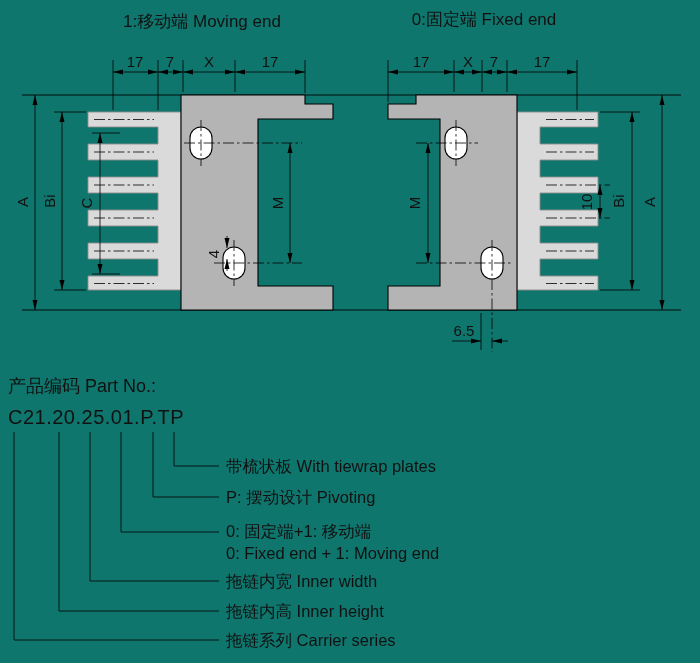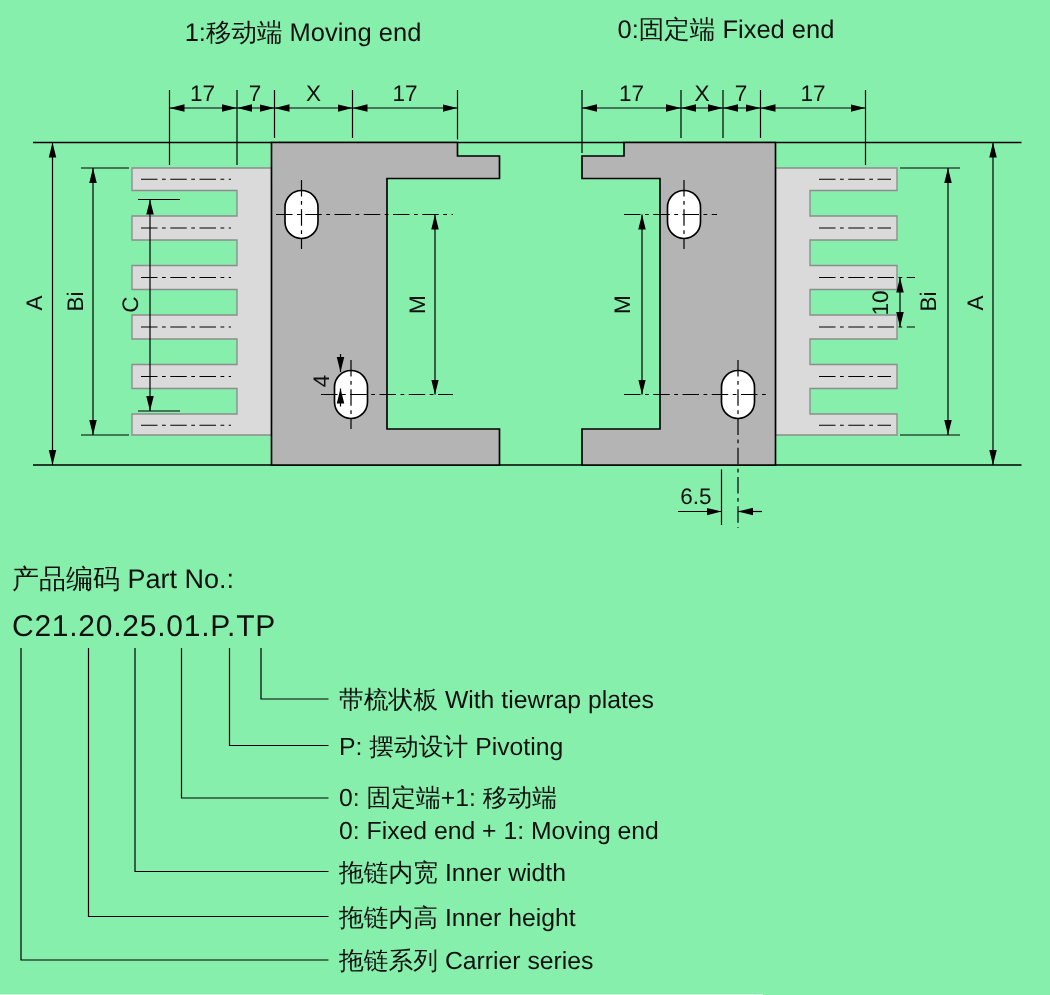--- a/index.html
+++ b/index.html
@@ -1,17 +1,17 @@
 <!DOCTYPE html>
 <html style="--bracket-gray: #b4b4b4; --comb-gray: #dadada; --line-black: #000000;"><head>
 <meta charset="utf-8">
 <style>
   :root { --bracket-gray:#b4b4b4; --comb-gray:#dadada; --line-black:#000000; }
   html,body { margin:0; padding:0; background:#fff; }
-  .page { width:700px; height:663px; position:relative; background:#86efac; }
+  .page { width:700px; height:663px; position:relative; background:#0f766e; }
   svg text { font-family:"Liberation Sans","DejaVu Sans",sans-serif; fill:#111; }
   .t-title   { font-size:17px; }
   .t-dim     { font-size:15px; }
   .t-heading { font-size:18px; }
   .t-part    { font-size:20px; letter-spacing:.5px; }
   .t-callout { font-size:16.5px; }
   .s-thin { stroke:var(--line-black); stroke-width:.9; fill:none; }
   .s-dim  { stroke:var(--line-black); stroke-width:.8; fill:none; }
   .s-arr2 { marker-start:url(#as); marker-end:url(#ae); }
   .s-cl   { stroke:var(--line-black); stroke-width:.8; fill:none; stroke-dasharray:11 3 2.5 3; }

